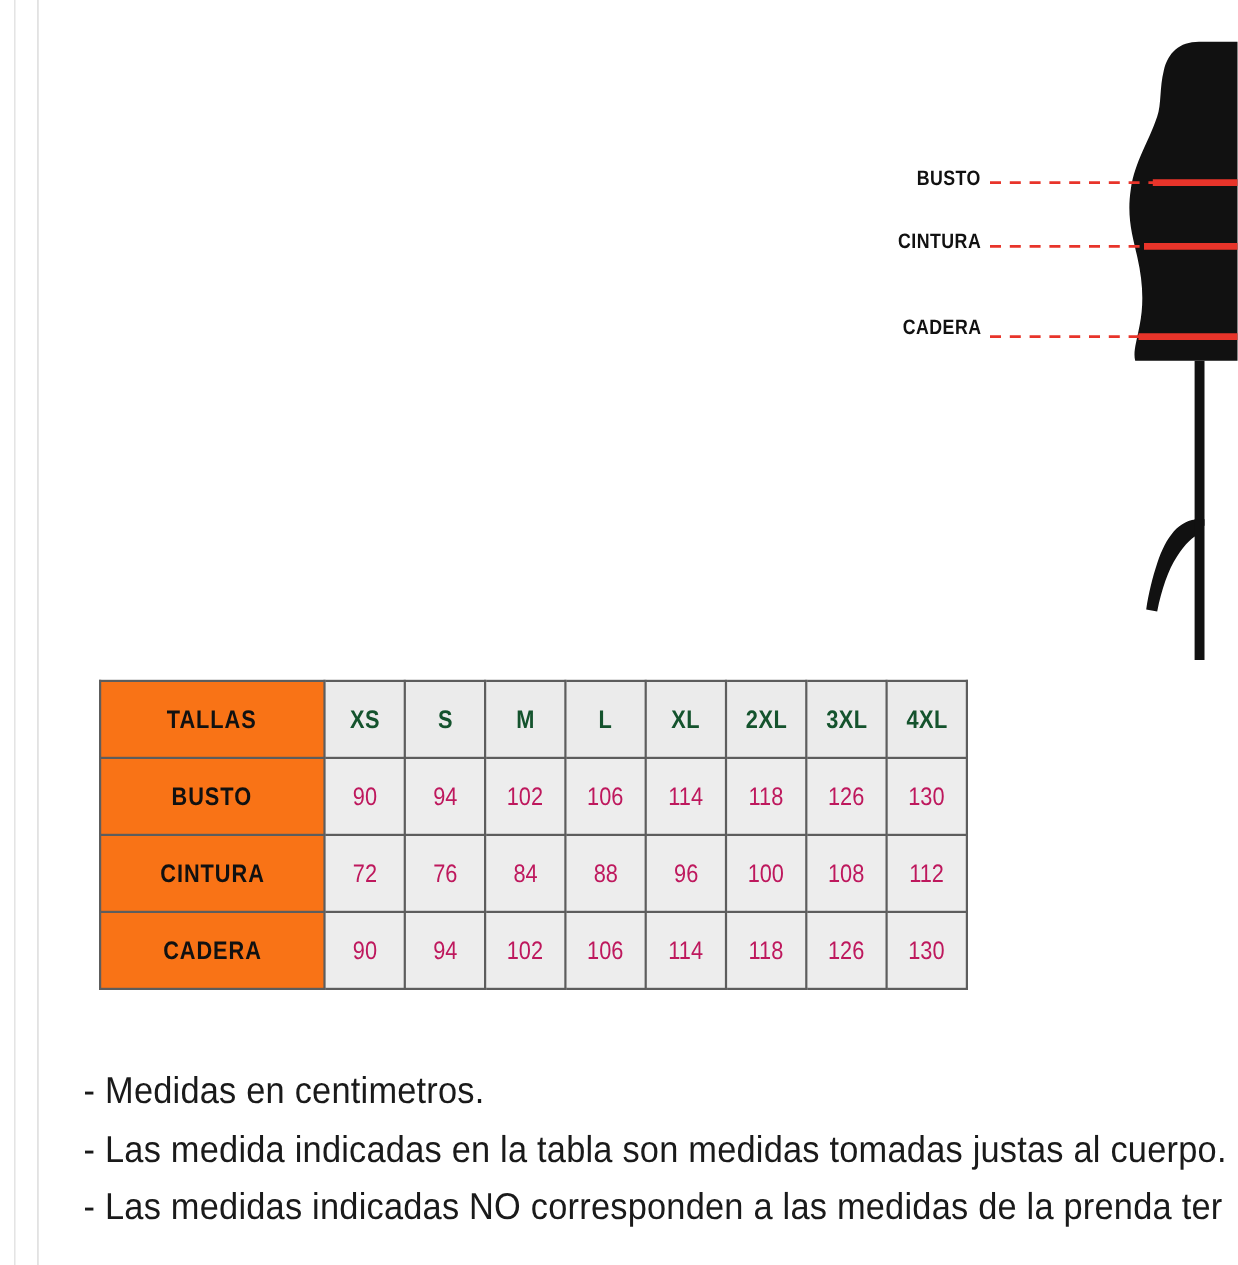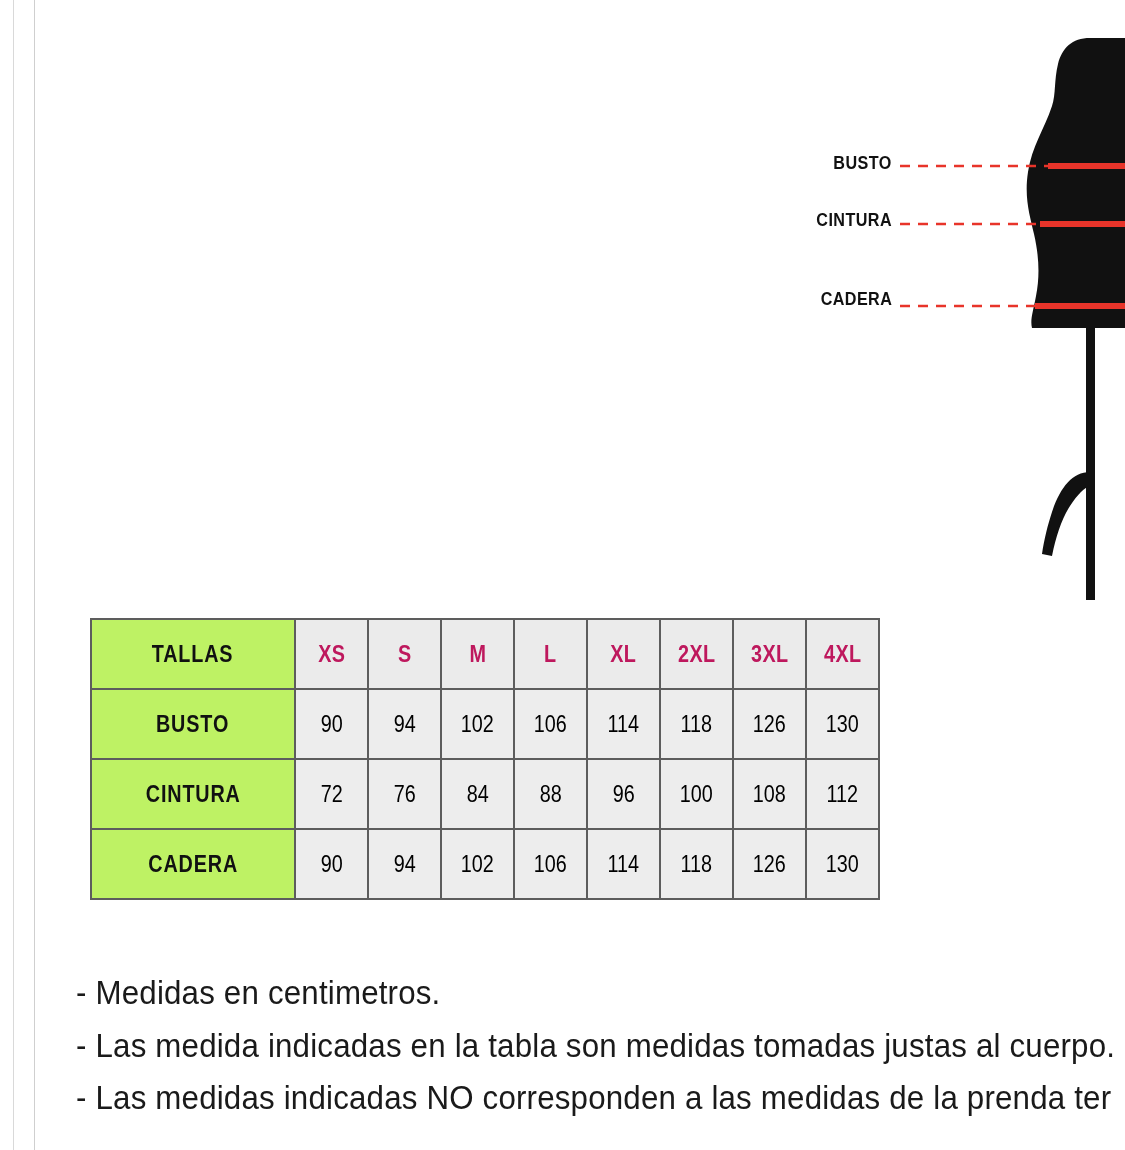--- a/index.html
+++ b/index.html
@@ -137,39 +137,39 @@
   table.size-table td, table.size-table th {
     border: 2px solid #5d5d5d;
     height: 66px;
     text-align: center;
     vertical-align: middle;
     font-family: "Liberation Sans Narrow", "Liberation Sans", sans-serif;
   }
   table.size-table th.row-head,
   table.size-table th.corner {
     width: 200px;
-    background: #bef264;
+    background: #f97316;
     font-weight: 700;
     font-size: 23px;
     letter-spacing: 1px;
     transform: none;
     color: #111111;
   }
   table.size-table th.col-head {
     background: #ebebeb;
     font-weight: 700;
     font-size: 23px;
     letter-spacing: 0.5px;
-    color: #be185d;
+    color: #14532d;
   }
   table.size-table td.val {
     background: #ededed;
     font-weight: 400;
     font-size: 23px;
-    color: #000000;
+    color: #be185d;
   }
   .hdr-inner, .val-inner {
     display: inline-block;
     transform: scaleX(0.86);
   }
 
   
   .notes {
     position: absolute;
     left: 76px;

